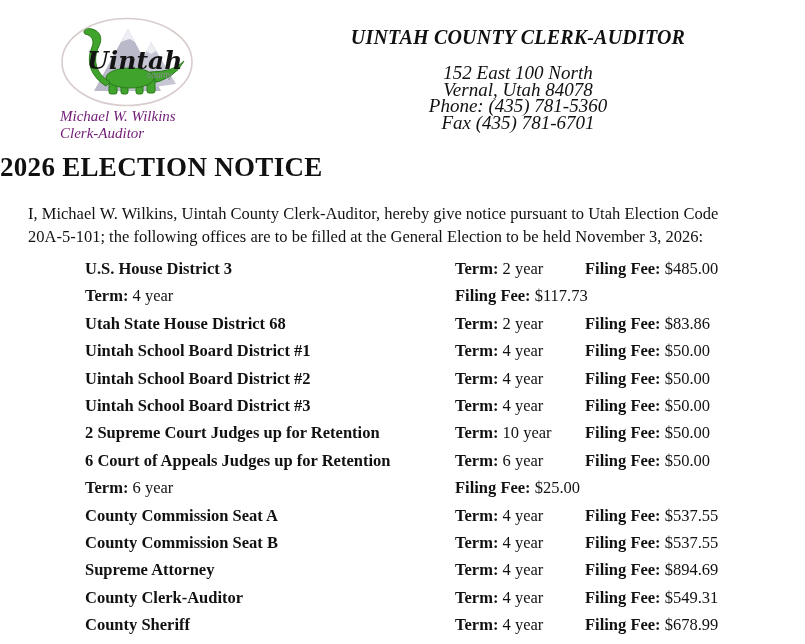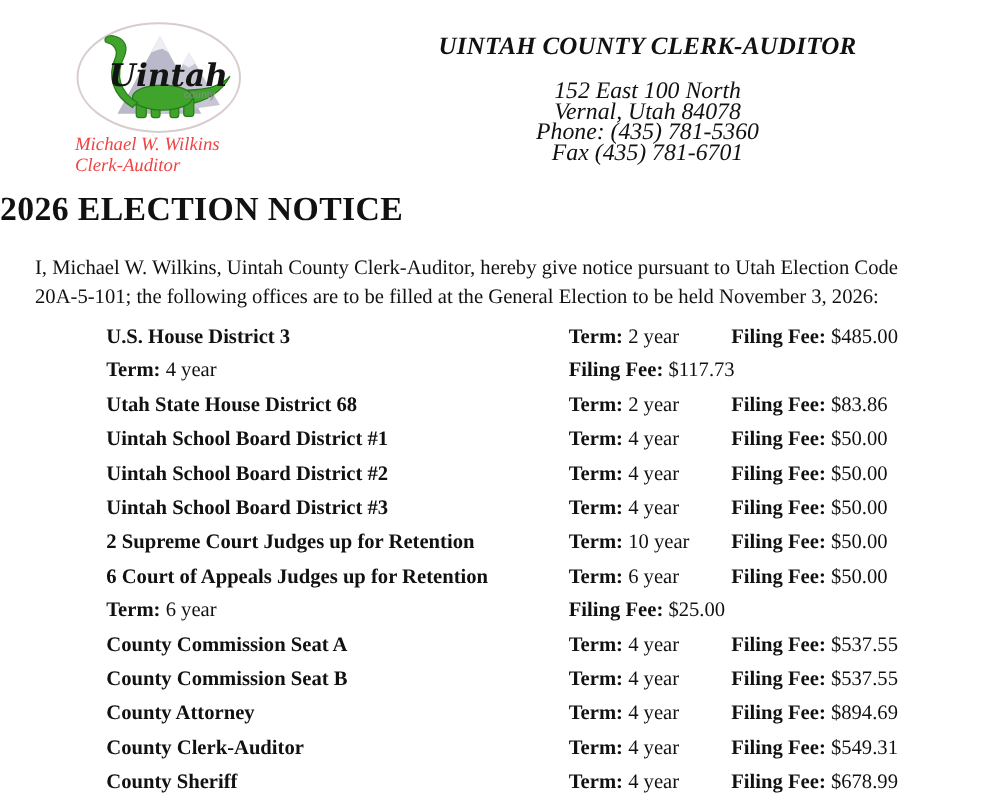--- a/index.html
+++ b/index.html
@@ -10,21 +10,21 @@
     width: 805px; height: 644px;
     background: #ffffff;
     font-family: "Liberation Serif", "DejaVu Serif", serif;
     color: #111111;
   }
 
   
   .logo-wrap { position: absolute; left: 60px; top: 16px; width: 136px; height: 92px; }
   .official-block {
     position: absolute; left: 60px; top: 108px;
-    font-style: italic; font-size: 15px; line-height: 17px; color: #ef4444;
+    font-style: italic; font-size: 15px; line-height: 17px; color: #701a75;
   }
   .letterhead {
     position: absolute; left: 320px; top: 26px; width: 396px;
     text-align: center;
   }
   .letterhead .office-name {
     font-size: 20px; font-weight: bold; font-style: italic;
     letter-spacing: 0.2px; margin-bottom: 16px; white-space: nowrap;
   }
   .letterhead .addr-line {
@@ -228,21 +228,21 @@
         <span class="label-bold">Term:</span>
         <span class="value">4 year</span>
       </div>
       <div class="fee-cell">
         <span class="label-bold">Filing Fee:</span>
         <span class="value">$537.55</span>
       </div>
     </div>
 
     <div class="office-row">
-      <div class="office-name-cell">County Attorney</div>
+      <div class="office-name-cell">Supreme Attorney</div>
       <div class="term-cell">
         <span class="label-bold">Term:</span>
         <span class="value">4 year</span>
       </div>
       <div class="fee-cell">
         <span class="label-bold">Filing Fee:</span>
         <span class="value">$894.69</span>
       </div>
     </div>
 

